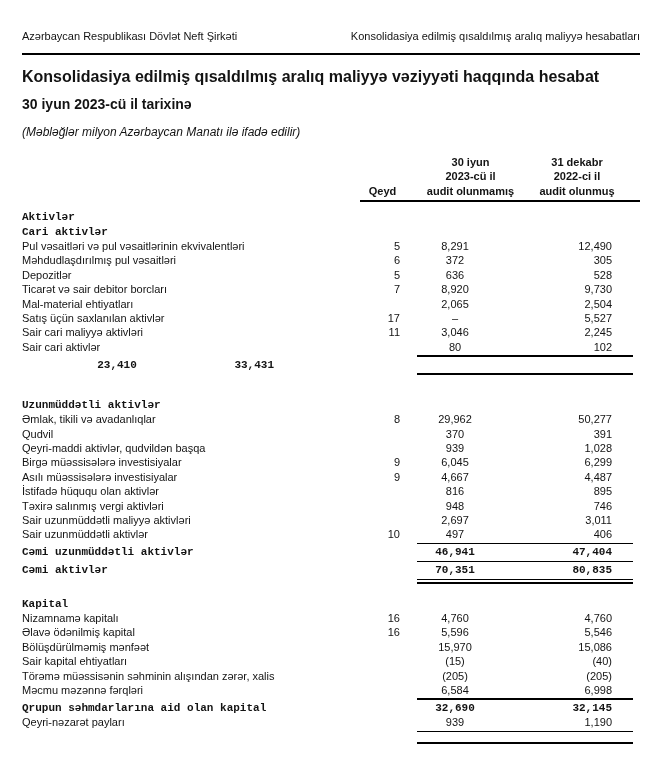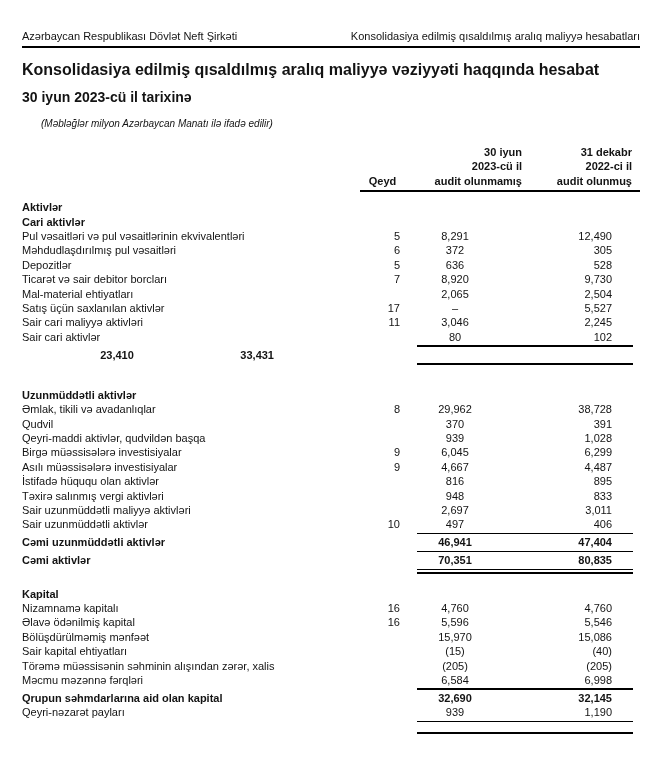--- a/index.html
+++ b/index.html
@@ -16,52 +16,52 @@
     padding: 30px 21px 0 22px;
     overflow: hidden;
   }
 
   
   .doc-header {
     display: flex;
     justify-content: space-between;
     align-items: flex-end;
     border-bottom: 2px solid #000;
-    padding-bottom: 3px;
+    padding-bottom: 10px;
     line-height: 13px;
   }
 
   .doc-title { font-weight: bold; font-size: 16px; margin-top: 13px; }
   .doc-date  { font-weight: bold; font-size: 14px; margin-top: 10px; }
-  .doc-note  { font-style: italic; font-size: 10px; margin-top: 13px; margin-left: 19px; }
+  .doc-note  { font-style: italic; font-size: 12px; margin-top: 13px; }
 
   
   .fin-table { margin-top: 16px; }
   .col-headers {
     display: flex;
     align-items: flex-end;
     font-weight: bold;
     line-height: 14.4px;
   }
   .ch-spacer { flex: 1; }
   .ch-note { width: 45px; text-align: center; }
-  .ch-col  { width: 117px; text-align: right; box-sizing: border-box; }
+  .ch-col  { width: 117px; text-align: center; box-sizing: border-box; }
   .ch-col1 { padding-left: 14px; }
   .ch-col2 { width: 118px; padding-right: 8px; }
   .header-rule {
     margin-left: 338px;
     height: 2px;
     background: #000;
     margin-top: 2px;
   }
 
   
   .rows { padding-top: 8px; }
   .trow { display: flex; line-height: 14.4px; }
-  .trow.bold { font-weight: bold; }
+  .trow.bold { font-weight: bold; font-family: Liberation Mono, monospace; }
   .c-lbl  { flex: 1; }
   .c-note { width: 45px;  text-align: right; padding-right: 5px;  box-sizing: border-box; }
   .c-v1   { width: 117px; text-align: center; padding-right: 17px; box-sizing: border-box; }
   .c-v2   { width: 118px; text-align: right; padding-right: 28px; box-sizing: border-box; }
 
   
   .rule-row { display: block; }
   .rule {
     margin: 1px 0 1px 395px;
     width: 216px;
@@ -182,21 +182,21 @@
         <div class="trow bold">
           <span class="c-lbl">Uzunmüddətli aktivlər</span>
           <span class="c-note"></span>
           <span class="c-v1"></span>
           <span class="c-v2"></span>
         </div>
         <div class="trow">
           <span class="c-lbl">Əmlak, tikili və avadanlıqlar</span>
           <span class="c-note">8</span>
           <span class="c-v1">29,962</span>
-          <span class="c-v2">38,728</span>
+          <span class="c-v2">50,277</span>
         </div>
         <div class="trow">
           <span class="c-lbl">Qudvil</span>
           <span class="c-note"></span>
           <span class="c-v1">370</span>
           <span class="c-v2">391</span>
         </div>
         <div class="trow">
           <span class="c-lbl">Qeyri-maddi aktivlər, qudvildən başqa</span>
           <span class="c-note"></span>
@@ -218,21 +218,21 @@
         <div class="trow">
           <span class="c-lbl">İstifadə hüququ olan aktivlər</span>
           <span class="c-note"></span>
           <span class="c-v1">816</span>
           <span class="c-v2">895</span>
         </div>
         <div class="trow">
           <span class="c-lbl">Təxirə salınmış vergi aktivləri</span>
           <span class="c-note"></span>
           <span class="c-v1">948</span>
-          <span class="c-v2">833</span>
+          <span class="c-v2">746</span>
         </div>
         <div class="trow">
           <span class="c-lbl">Sair uzunmüddətli maliyyə aktivləri</span>
           <span class="c-note"></span>
           <span class="c-v1">2,697</span>
           <span class="c-v2">3,011</span>
         </div>
         <div class="trow">
           <span class="c-lbl">Sair uzunmüddətli aktivlər</span>
           <span class="c-note">10</span>

